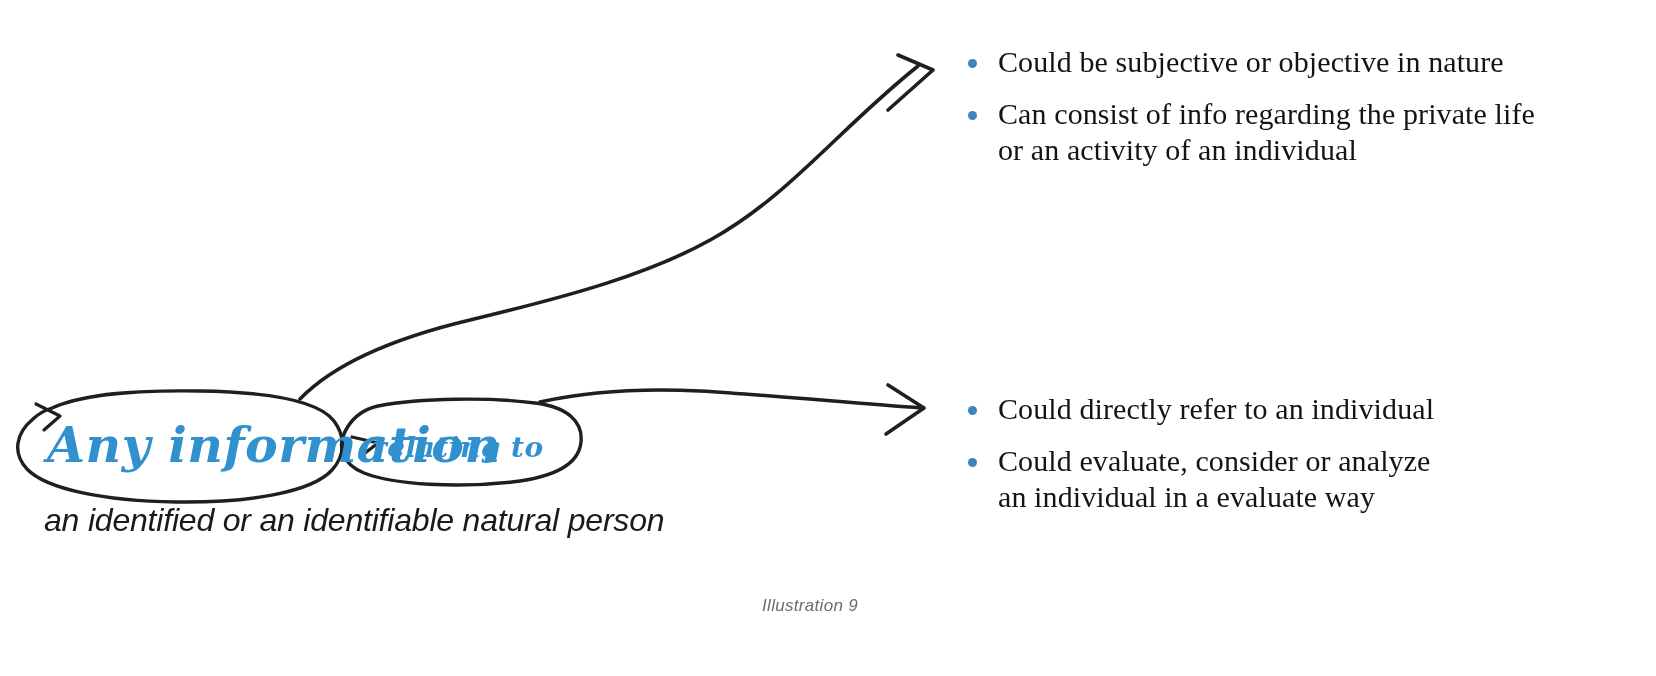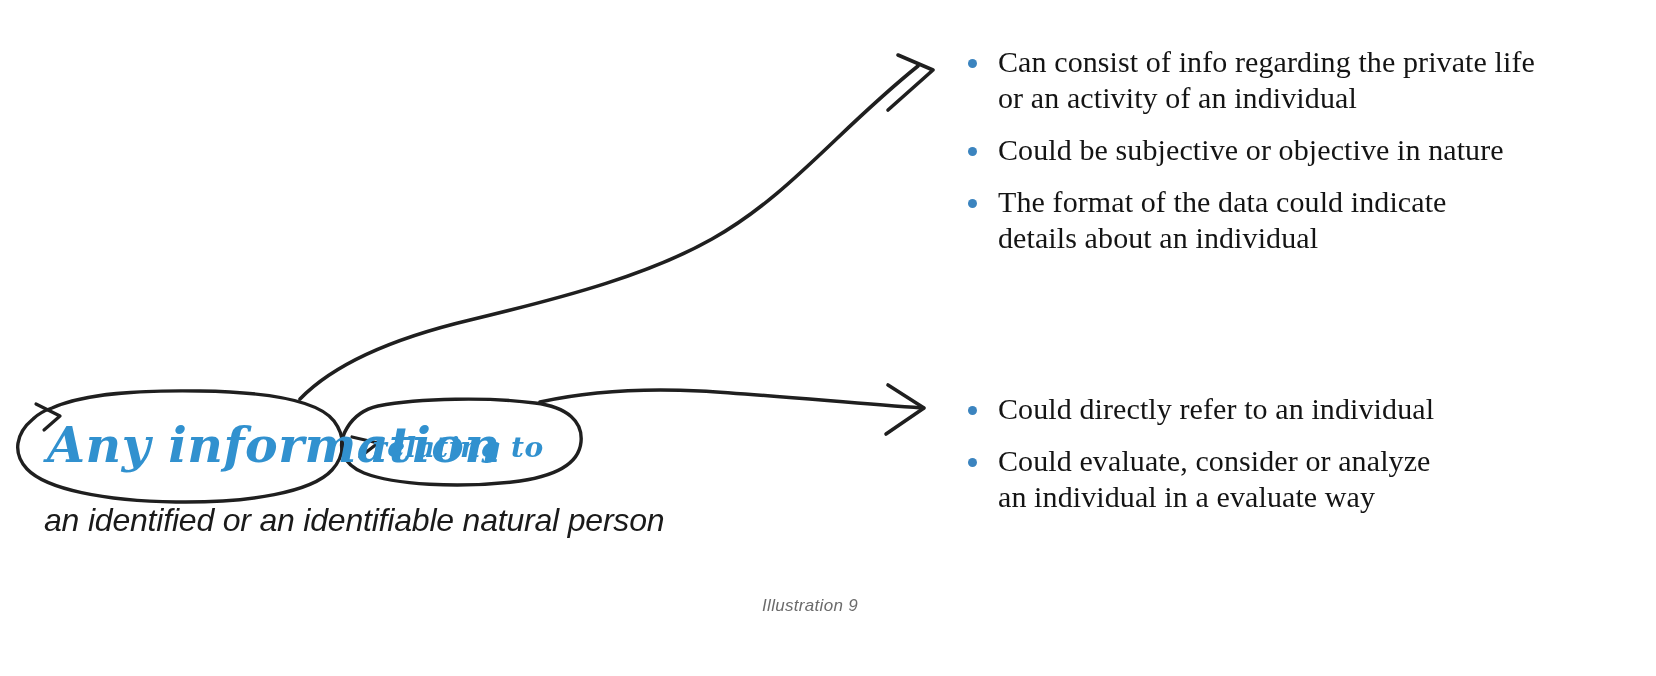--- a/index.html
+++ b/index.html
@@ -154,32 +154,28 @@
 <div id="bubble-label-1" class="bubble-label">Any information</div>
 
 <div id="bubble-label-2" class="bubble-label">relating to</div>
 
 <div id="subcaption">an identified or an identifiable natural person</div>
 
 <div id="bullet-group-top" class="bullet-group">
 
   <div class="bullet-item">
     <span class="bullet-dot"></span>
-    <span class="bullet-text"><span>Can consist of info regarding the private life</span><br><span>or an activity of an individual</span></span>
-  </div>
-
-  <div class="bullet-item">
-    <span class="bullet-dot"></span>
     <span class="bullet-text">Could be subjective or objective in nature</span>
   </div>
 
   <div class="bullet-item">
     <span class="bullet-dot"></span>
-    <span class="bullet-text"><span>The format of the data could indicate</span><br><span>details about an individual</span></span>
+    <span class="bullet-text"><span>Can consist of info regarding the private life</span><br><span>or an activity of an individual</span></span>
   </div>
+
 
 </div>
 
 <div id="bullet-group-bottom" class="bullet-group">
 
   <div class="bullet-item">
     <span class="bullet-dot"></span>
     <span class="bullet-text">Could directly refer to an individual</span>
   </div>
 

